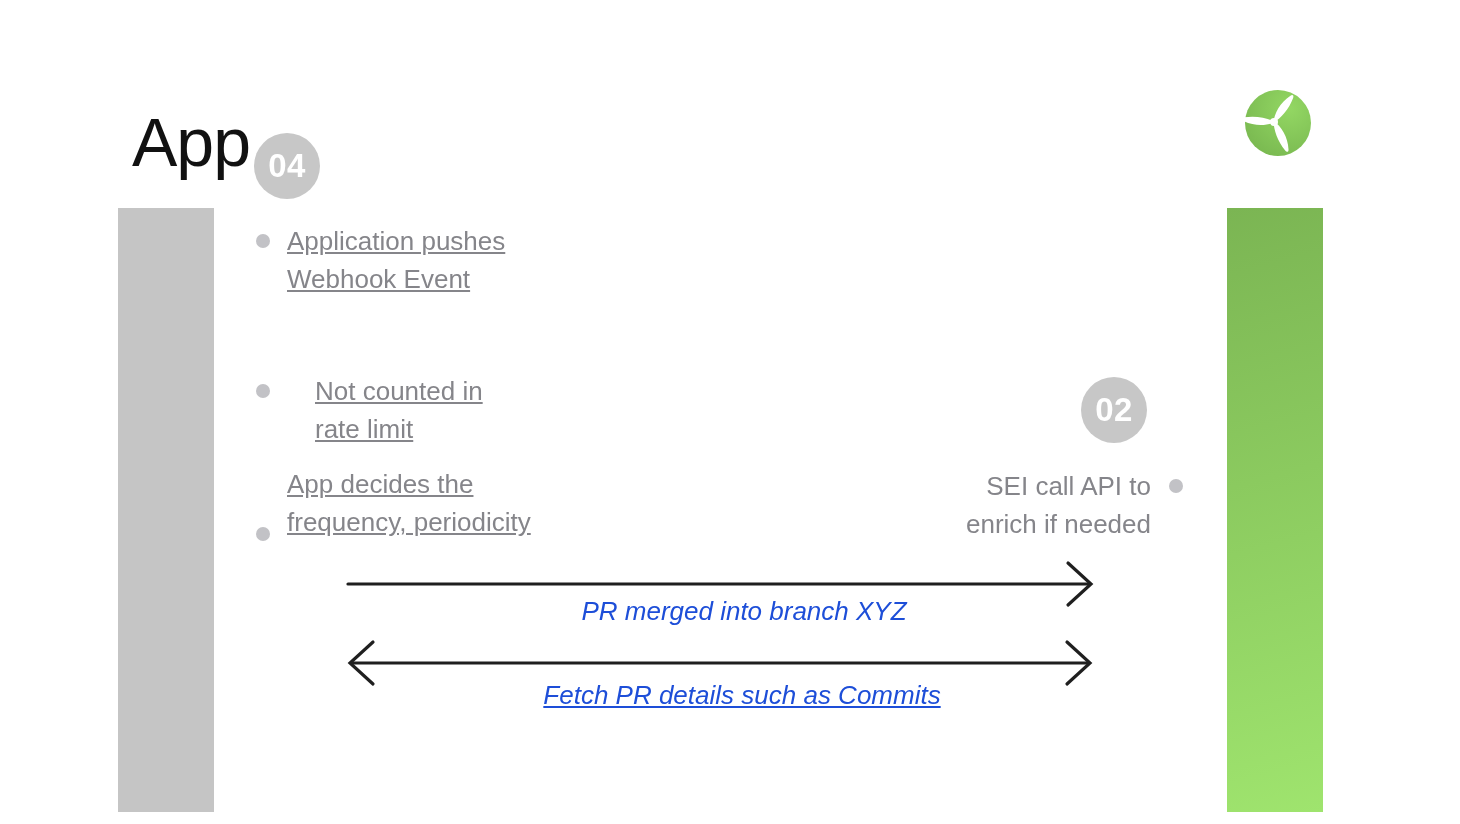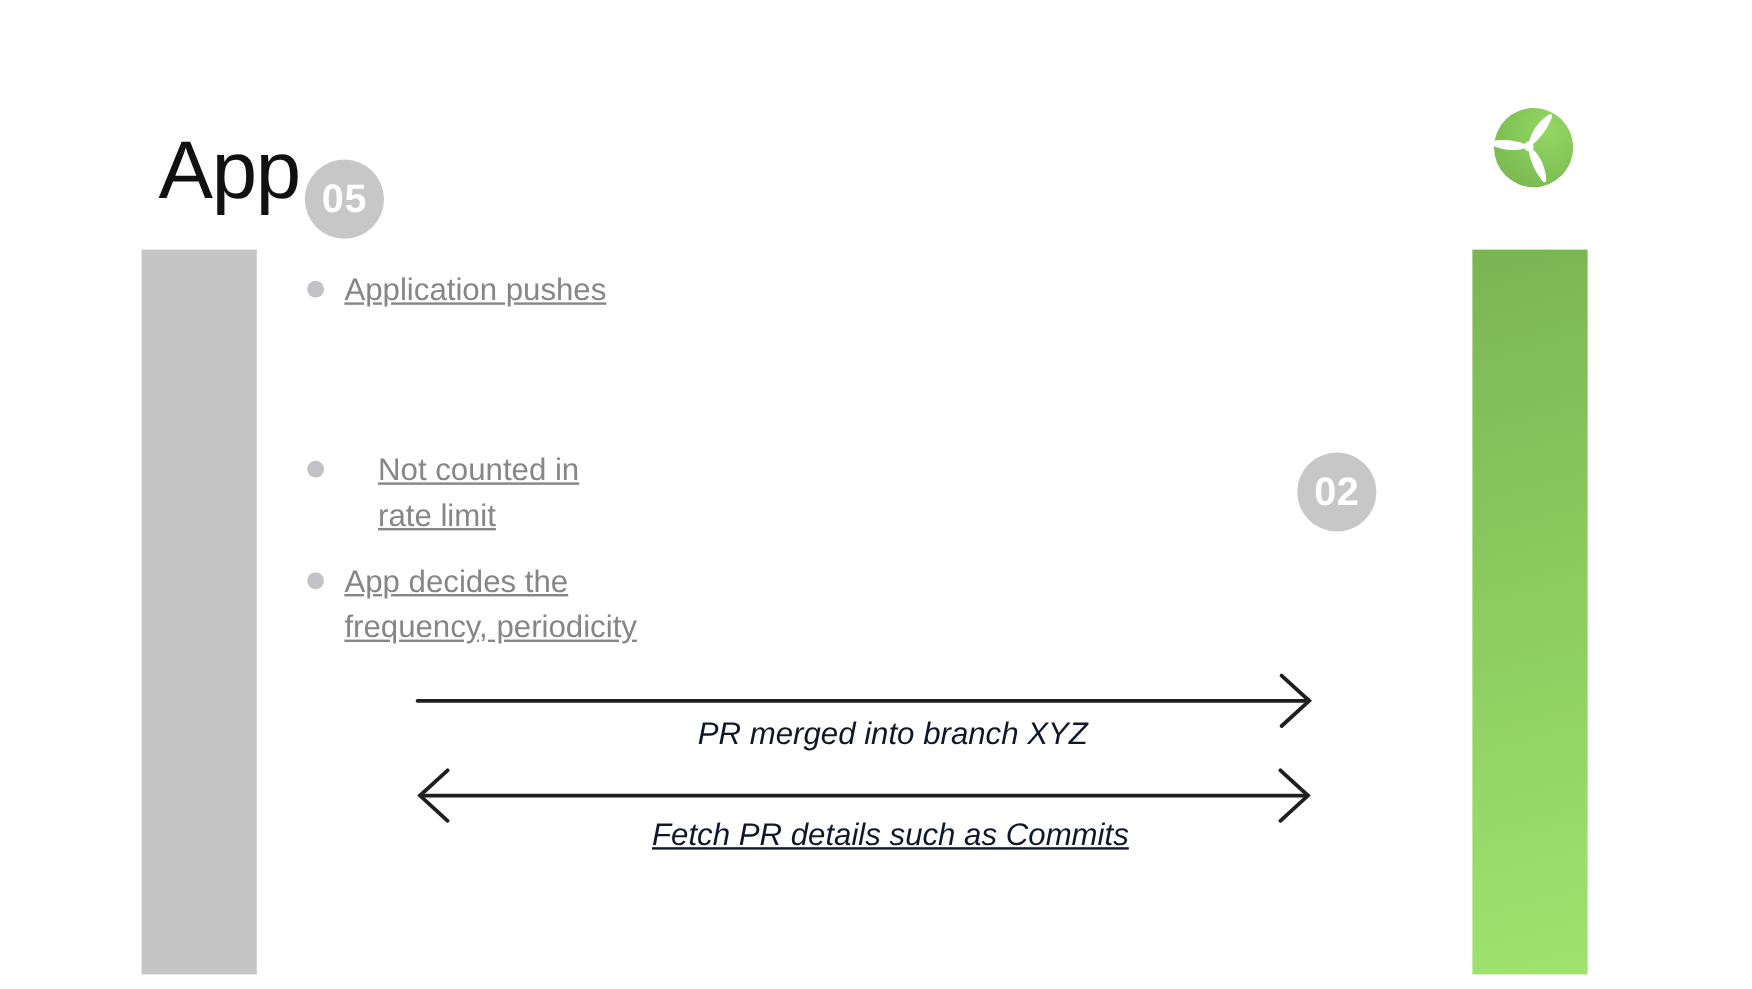--- a/index.html
+++ b/index.html
@@ -44,27 +44,27 @@
     width:14px;height:14px;border-radius:50%;
     background:var(--dot-gray);flex:0 0 auto;margin-top:12px;
   }
   .lines{
     font-size:26px;line-height:38px;color:var(--text-gray);
   }
   .bullet-left{left:256px;}
   .bullet-left .lines{margin-left:17px;text-decoration:underline;}
   .item-1{top:222px;}
   .item-2{top:372px;gap:28px;}
-  .item-3{top:465px;}
+  .item-3{top:465px;align-items:flex-end;}
   .bullet-right{right:277px;top:467px;}
   .bullet-right .lines{text-align:right;margin-right:18px;}
   .arrows-svg{position:absolute;left:0;top:0;width:1460px;height:824px;pointer-events:none;}
   .arrow-label{
     position:absolute;transform:translateX(-50%);
-    font-size:26px;font-style:italic;color:#0f172a;white-space:nowrap;
+    font-size:26px;font-style:italic;color:#1d4ed8;white-space:nowrap;
   }
   .label-forward{left:744px;top:596px;}
   .label-backward{left:742px;top:680px;text-decoration:underline;}
 </style>
 </head>
 <body>
 
 <div class="canvas">
 
   <h1 class="page-title">App</h1>
@@ -90,49 +90,57 @@
         </g>
         <g transform="rotate(273)">
           <path d="M0 1 C -4.5 -7 -5.5 -20 -0.5 -31 C 0.5 -33.5 2.5 -33 3 -30.5 C 5.5 -19 4 -7 0 1 Z"></path>
         </g>
         <circle cx="0" cy="0" r="4" fill="#ffffff"></circle>
       </g>
     </svg>
   </div>
 
   <div class="badge badge-step1">
-    <span>05</span>
+    <span>04</span>
   </div>
   <div class="badge badge-step2">
     <span>02</span>
   </div>
 
   <div class="bullet-item bullet-left item-1">
     <span class="dot"></span>
     <div class="lines">
       <div>Application pushes</div>
+      <div>Webhook Event</div>
     </div>
   </div>
 
   <div class="bullet-item bullet-left item-2">
     <span class="dot"></span>
     <div class="lines">
       <div>Not counted in</div>
       <div>rate limit</div>
     </div>
   </div>
 
   <div class="bullet-item bullet-left item-3">
     <span class="dot"></span>
     <div class="lines">
       <div>App decides the</div>
       <div>frequency, periodicity</div>
     </div>
   </div>
 
+  <div class="bullet-item bullet-right">
+    <div class="lines">
+      <div>SEI call API to</div>
+      <div>enrich if needed</div>
+    </div>
+    <span class="dot"></span>
+  </div>
 
   <svg class="arrows-svg" viewBox="0 0 1460 824">
     <g stroke="#1f1f1f" stroke-width="3.2" fill="none" stroke-linecap="round" stroke-linejoin="miter">
       <g>
         <line x1="348" y1="584" x2="1089" y2="584"></line>
         <polyline points="1068,563 1091,584 1068,605"></polyline>
       </g>
       <g>
         <line x1="352" y1="663" x2="1088" y2="663"></line>
         <polyline points="373,642 350,663 373,684"></polyline>

